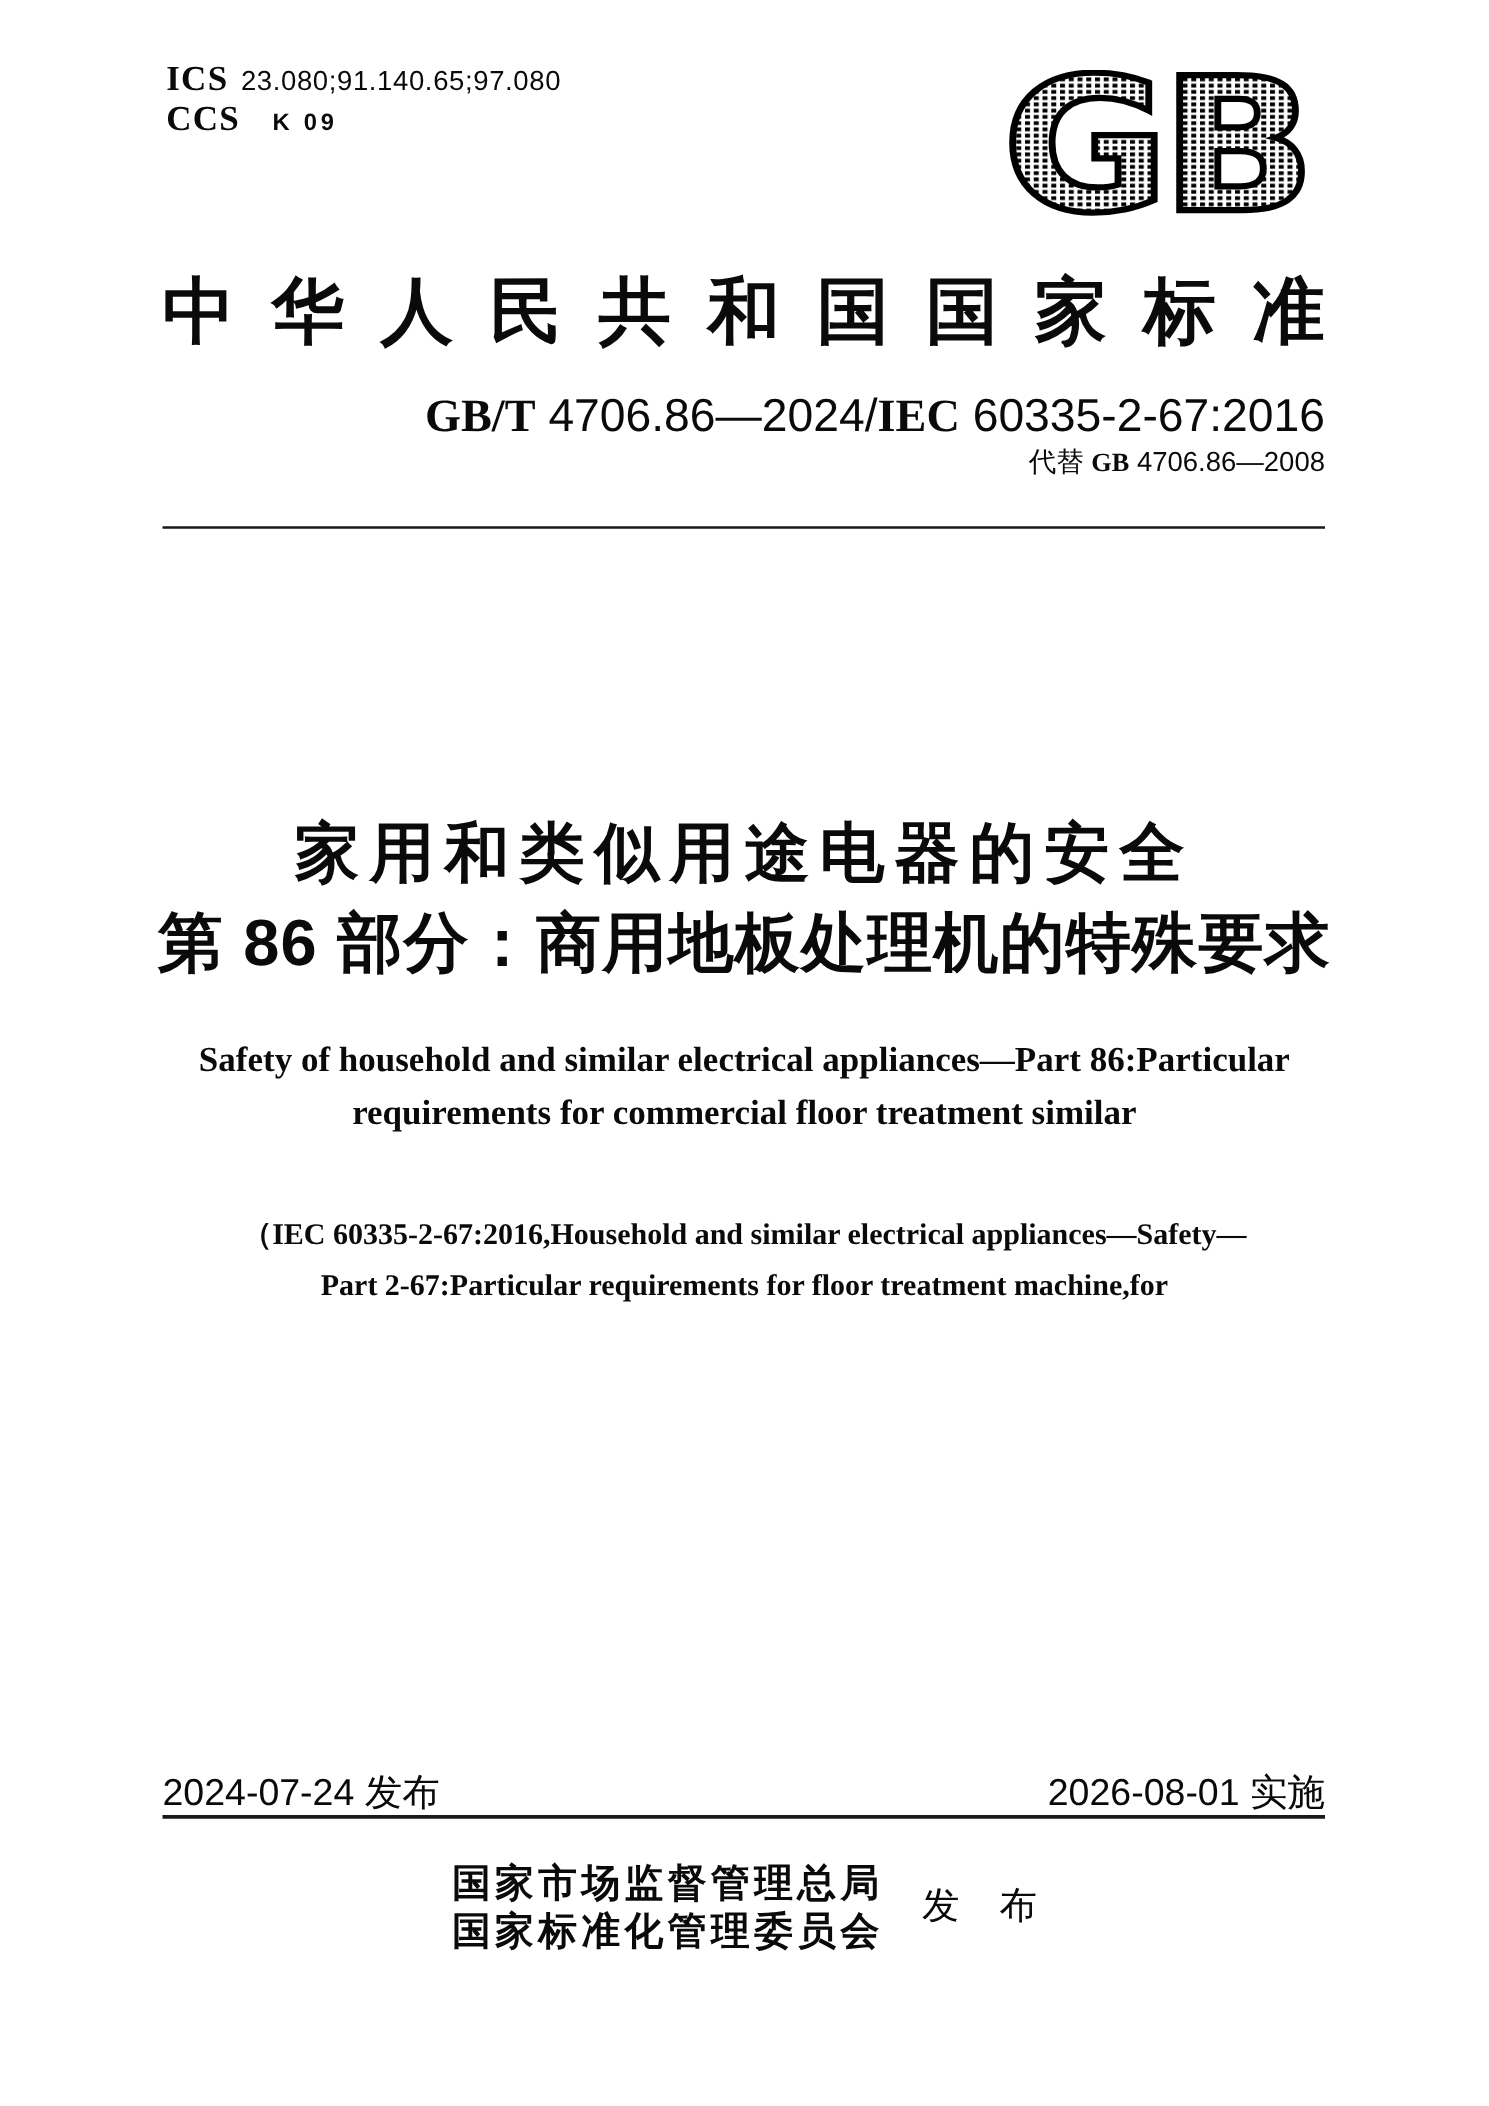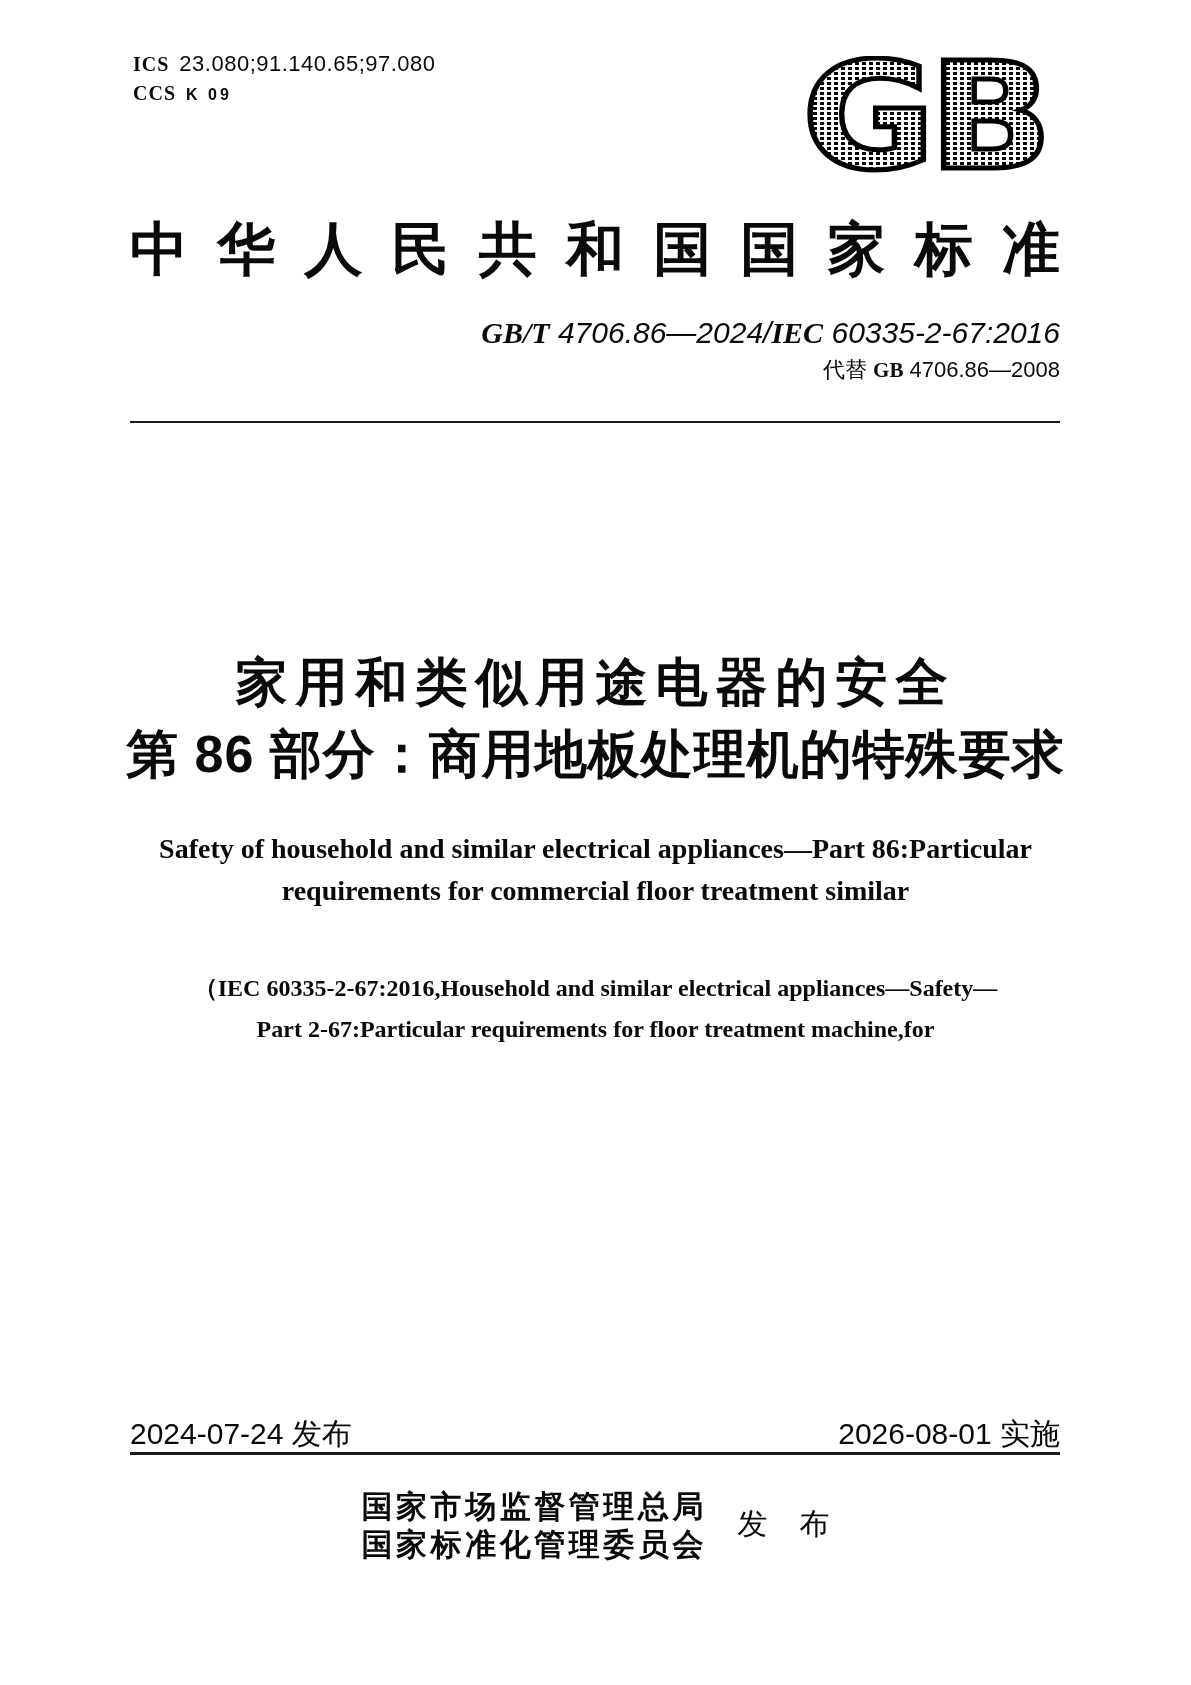--- a/index.html
+++ b/index.html
@@ -8,39 +8,39 @@
     width:1191px; height:1685px;
     position:relative;
     font-family:"Liberation Serif", serif;
     color:#0a0a0a;
     overflow:hidden;
   }
   .page { position:absolute; inset:0; background:#fff; }
 
   
   .ics-block { position:absolute; left:133px; top:50px; line-height:27px; white-space:nowrap; }
-  .ics-label { font-family:"Liberation Serif", serif; font-weight:700; font-size:20px; letter-spacing:1px;margin-top:16px; }
+  .ics-label { font-family:"Liberation Serif", serif; font-weight:700; font-size:28px; letter-spacing:1px;margin-top:16px; }
   .ics-value { font-family:"Liberation Sans", sans-serif; font-weight:500; font-size:22px; margin-left:10px; letter-spacing:0.5px; }
   .ccs-line  { margin-top:1px; }
-  .ccs-value { font-family:"Liberation Sans", sans-serif; font-weight:600; font-size:16px; margin-left:10px; letter-spacing:3px; }
+  .ccs-value { font-family:"Liberation Sans", sans-serif; font-weight:600; font-size:19px; margin-left:26px; letter-spacing:3px; }
 
   
   .gb-logo { position:absolute; left:806px; top:56px; width:238px; height:127px; }
 
   
   .masthead-title {
     position:absolute; left:130px; top:218px; width:930px;
     font-family:"Liberation Serif", serif; font-weight:700;
     font-size:58px; line-height:64px; white-space:nowrap;
   }
 
   
   .std-number {
     position:absolute; right:131px; top:316px; text-align:right; white-space:nowrap;
-    font-size:30px; line-height:34px;font-style:italic;
+    font-size:37px; line-height:34px;
   }
   .std-code { font-family:"Liberation Serif", serif; font-weight:700; }
   .std-num  { font-family:"Liberation Sans", sans-serif; font-weight:500; }
   .superseded {
     position:absolute; right:131px; top:357px; text-align:left; white-space:nowrap;
     font-size:22px; line-height:26px;
     font-family:"Liberation Sans", sans-serif; font-weight:500;
   }
   .superseded .std-code { font-size:21px; }
 

